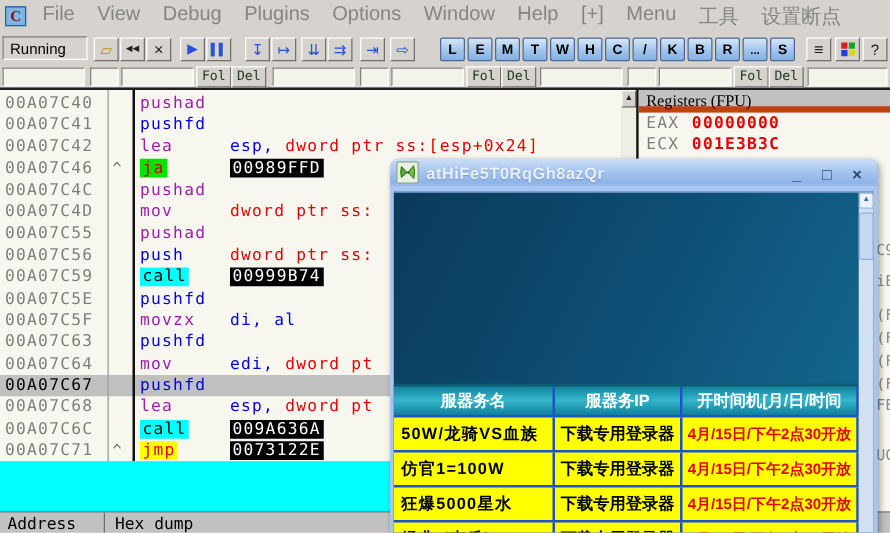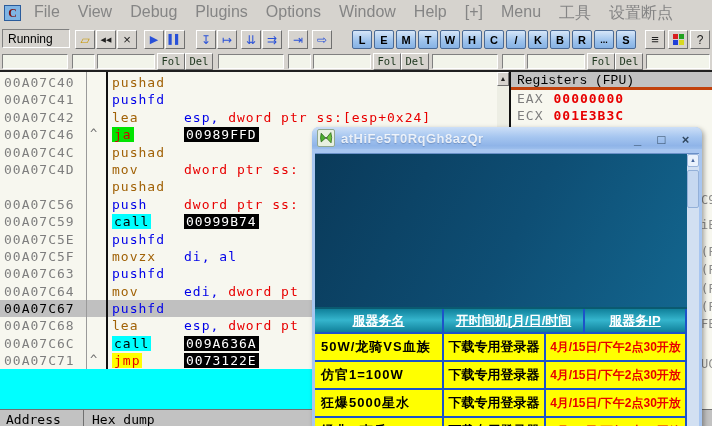--- a/index.html
+++ b/index.html
@@ -48,21 +48,21 @@
   
   #disasm { position:absolute; left:0; top:72px; width:497px; height:297px; background:#F7F7EF; overflow:hidden; }
   .drow { position:relative; height:17.4px; white-space:nowrap;
           font-family:"DejaVu Sans Mono", monospace; font-size:13px; letter-spacing:1px; line-height:17.4px; }
   .drow.sel { background:#C0C0C0; }
   .d-addr { position:absolute; left:4px; color:#7E7E7E; }
   .drow.sel .d-addr { color:#000; }
   .d-arrow { position:absolute; left:90px; color:#6E6E6E; font-size:12px; }
   .d-mnem { position:absolute; left:112px; }
   .d-ops  { position:absolute; left:184px; }
-  .c-k { color:#a16207; } .c-b { color:#0000E8; } .c-r { color:#E80000; }
+  .c-k { color:#a21caf; } .c-b { color:#0000E8; } .c-r { color:#E80000; }
   .hl-green { background:#00E400; color:#D00000; padding:0 2px; }
   .hl-cyan  { background:#00FFFF; color:#000; padding:0 2px; }
   .hl-yel   { background:#FFFF00; color:#E80000; padding:0 2px; }
   .hl-blk   { background:#000; color:#FFF; padding:0 2px; }
   #dis-sep1 { position:absolute; left:86px; top:72px; width:1px; height:297px; background:#9A9A9A; }
   #dis-sep2 { position:absolute; left:106px; top:72px; width:2px; height:297px; background:#101010; }
 
   #infopane { position:absolute; left:0; top:369px; width:497px; height:40px; background:#00FFFF; }
 
   #dumpheader { position:absolute; left:0; top:409px; width:712px; height:17px; background:#C2C2C2;
@@ -74,22 +74,22 @@
   
   #vscroll { position:absolute; left:497px; top:72px; width:12px; height:337px; background:#EDEEE4; }
   #vscroll .sbtn { position:absolute; left:0; top:0; width:12px; height:14px; background:#D6D3CE;
                    border-top:1px solid #FFF; border-left:1px solid #FFF;
                    border-bottom:1px solid #707070; border-right:1px solid #707070;
                    font-size:7px; text-align:center; line-height:12px; color:#202020; }
   #pane-sep { position:absolute; left:509px; top:72px; width:2px; height:354px; background:#101010; }
 
   
   #registers { position:absolute; left:511px; top:72px; width:201px; height:337px; background:#F7F7EF; overflow:hidden; }
-  #reg-header { height:18px; background:#C2C2C2; border-bottom:3px solid #c2410c;
-                font-family:Liberation Mono, monospace; font-size:13px; color:#000; padding:1px 0 0 6px; }
+  #reg-header { height:18px; background:#C2C2C2; border-bottom:5px solid #c2410c;
+                font-family:Liberation Serif, serif; font-size:13px; color:#000; padding:1px 0 0 6px; }
   .regrow { height:17.4px; font-family:"DejaVu Sans Mono", monospace; font-size:13px; letter-spacing:1px; line-height:17.4px; }
   .regname { color:#7E7E7E; margin-left:6px; }
   .regval { color:#E80000; font-weight:bold; margin-left:10px; }
   .regfrag { position:absolute; left:190px; color:#8A8A8A; font-family:"DejaVu Sans Mono", monospace; font-size:12px; }
 
   
   #popup { position:absolute; left:312px; top:127px; width:390px; height:330px;
            border-radius:7px 7px 0 0; background:#A8C6F0;
            box-shadow:2px 2px 5px rgba(0,0,0,0.35); }
   #popup-titlebar { position:absolute; left:0; top:0; width:390px; height:22px; border-radius:7px 7px 0 0;
@@ -110,21 +110,21 @@
   #popup-scroll .parrow { position:absolute; left:0; top:0; width:12px; height:13px; background:#EAF2FC;
             border:1px solid #9CB6DC; border-radius:2px; font-size:6px; text-align:center; line-height:11px; color:#44639A; }
   #popup-scroll .pthumb { position:absolute; left:0; top:16px; width:12px; height:38px; background:#C6D8F0;
             border:1px solid #93B0D8; border-radius:2px; }
 
   
   #server-table { position:absolute; left:0; top:153px; width:372px; }
   #server-head { display:flex; height:25px; background:linear-gradient(#10809A,#35B5CD 48%,#10809A);
                  border-top:2px solid #0A5A70; }
   .th { color:#FFF; font-weight:bold; font-size:13px; display:flex; align-items:center; justify-content:center;
-        border-right:2px solid #1D53C9; overflow:hidden; white-space:nowrap;text-decoration:underline; }
+        border-right:2px solid #1D53C9; overflow:hidden; white-space:nowrap; }
   .srow { display:flex; height:28px; background:#FFFF00; border-top:2px solid #1D53C9; }
   .td { display:flex; align-items:center; border-right:2px solid #1D53C9; overflow:hidden; white-space:nowrap; }
   .td.name { font-weight:bold; font-size:13px; color:#000; padding-left:6px; letter-spacing:1px; }
   .td.ip   { font-weight:bold; font-size:13px; color:#000; justify-content:center; }
   .td.time { font-weight:bold; font-size:12px; color:#E80000; justify-content:center; }
   .w1 { width:129px; } .w2 { width:102px; } .w3 { width:141px; }
 </style>
 </head>
 <body>
 
@@ -255,20 +255,21 @@
       <div class="drow">
         <span class="d-addr">00A07C4C</span>
         <span class="d-mnem"><span class="c-k">pushad</span></span>
       </div>
       <div class="drow">
         <span class="d-addr">00A07C4D</span>
         <span class="d-mnem"><span class="c-k">mov</span></span>
         <span class="d-ops"><span class="c-r">dword ptr ss:</span></span>
       </div>
       <div class="drow">
+        <span class="d-addr">00A07C55</span>
         <span class="d-mnem"><span class="c-k">pushad</span></span>
       </div>
       <div class="drow">
         <span class="d-addr">00A07C56</span>
         <span class="d-mnem"><span class="c-b">push</span></span>
         <span class="d-ops"><span class="c-r">dword ptr ss:</span></span>
       </div>
       <div class="drow">
         <span class="d-addr">00A07C59</span>
         <span class="d-mnem"><span class="hl-cyan">call</span></span>
@@ -360,22 +361,22 @@
       <div id="popup-winbtns">
           <div class="winbtn">_</div>
           <div class="winbtn">□</div>
           <div class="winbtn">×</div>
         </div>
     </div>
     <div id="popup-client">
       <div id="server-table">
         <div id="server-head">
             <div class="th w1">服器务名</div>
+            <div class="th w2">服器务IP</div>
             <div class="th w3">开时间机[月/日/时间</div>
-            <div class="th w2">服器务IP</div>
           </div>
         <div id="server-rows">
             <div class="srow">
               <div class="td name w1">50W/龙骑VS血族</div>
               <div class="td ip w2">下载专用登录器</div>
               <div class="td time w3">4月/15日/下午2点30开放</div>
             </div>
             <div class="srow">
               <div class="td name w1">仿官1=100W</div>
               <div class="td ip w2">下载专用登录器</div>

